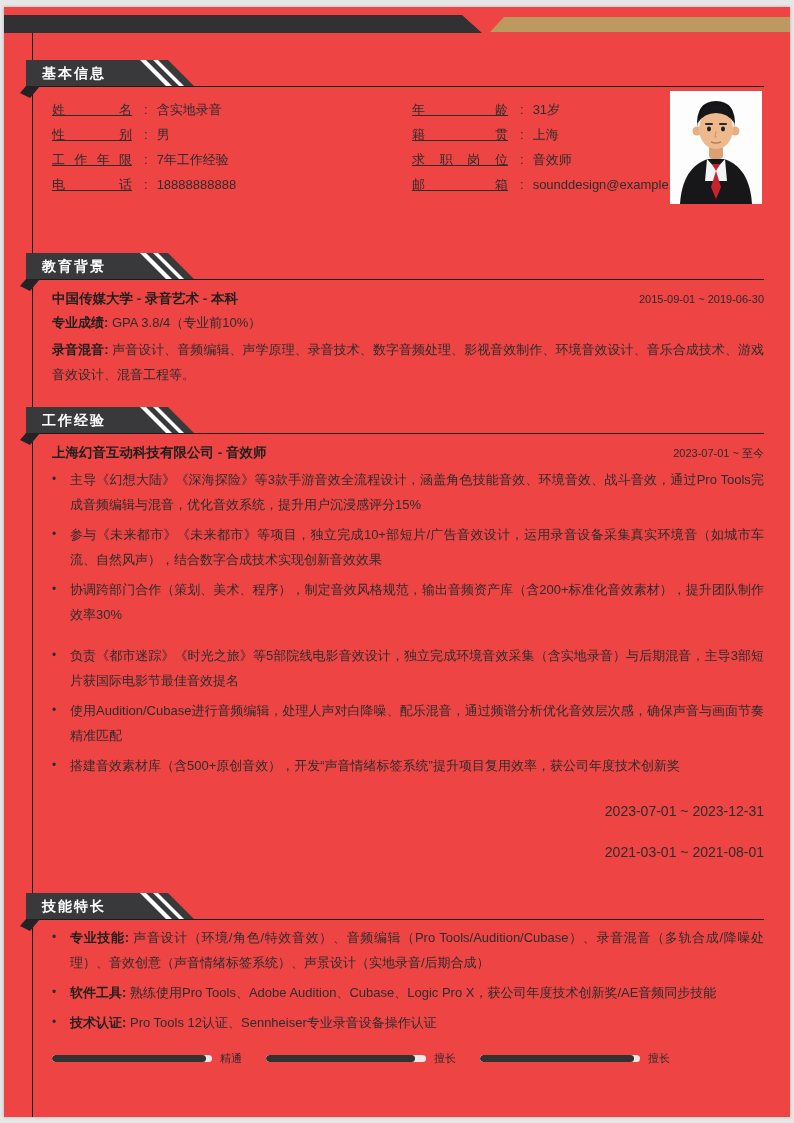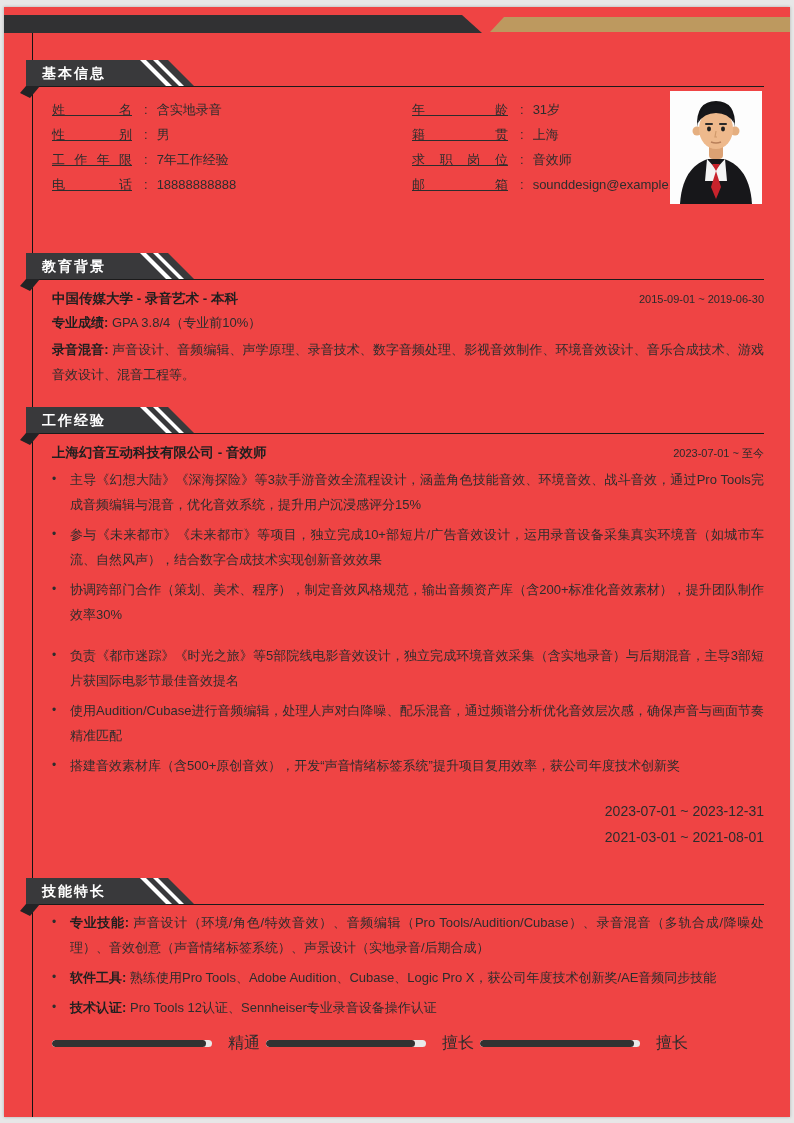--- a/index.html
+++ b/index.html
@@ -56,29 +56,29 @@
 
   
   .bullets{margin-top:4px;}
   .bullet{display:flex;font-size:13px;line-height:25px;margin-top:5px;}
   .bullet .dot{width:18px;flex:none;text-align:left;font-size:12px;}
   .bullet .btxt{flex:1;text-align:justify;}
   .bullet .btxt b{color:#1f1f1f;}
 
   
   .proj-date{font-size:14px;text-align:right;margin-top:12px;height:22px;line-height:22px;}
-  .proj-date + .proj-date{margin-top:4px;}
+  .proj-date + .proj-date{margin-top:19px;}
 
   
   .bars{display:flex;flex-wrap:wrap;margin-top:16px;}
   .bar-col{width:214px;margin-bottom:8px;}
   .bar-line{display:flex;align-items:center;height:14px;}
   .bar-track{width:160px;height:7px;background:var(--bar-light);border-radius:4px;overflow:hidden;}
   .bar-fill{height:100%;background:var(--bar-dark);border-radius:4px;}
-  .bar-level{margin-left:16px;font-size:16px;}
+  .bar-level{margin-left:8px;font-size:11px;}
 
   svg{display:block;}
 </style>
 </head>
 <body>
 
 <div class="page">
 
   <div class="banner-dark"></div>
   <div class="banner-gold"></div>

